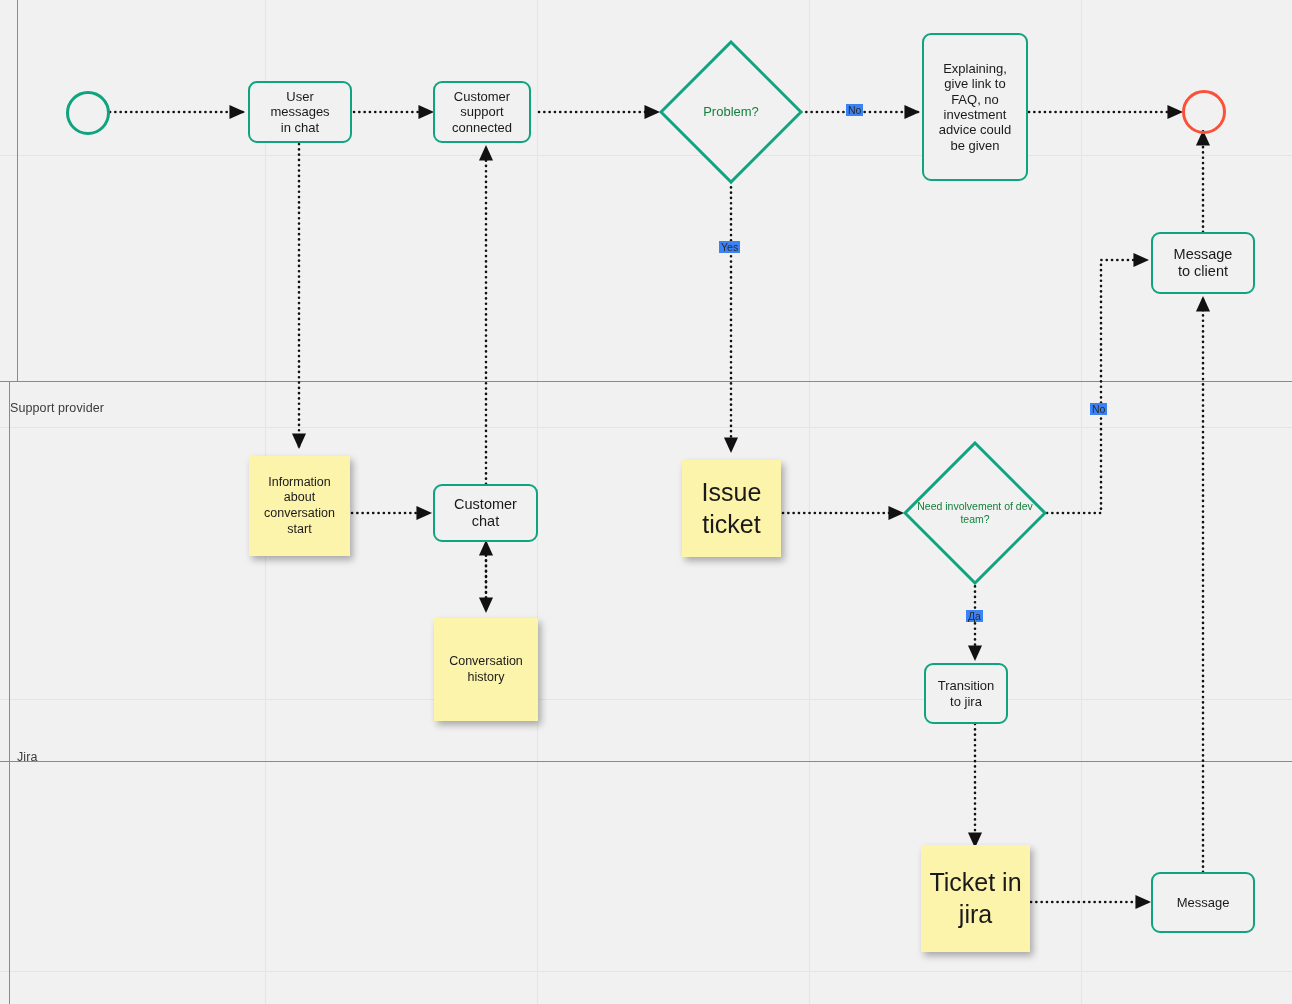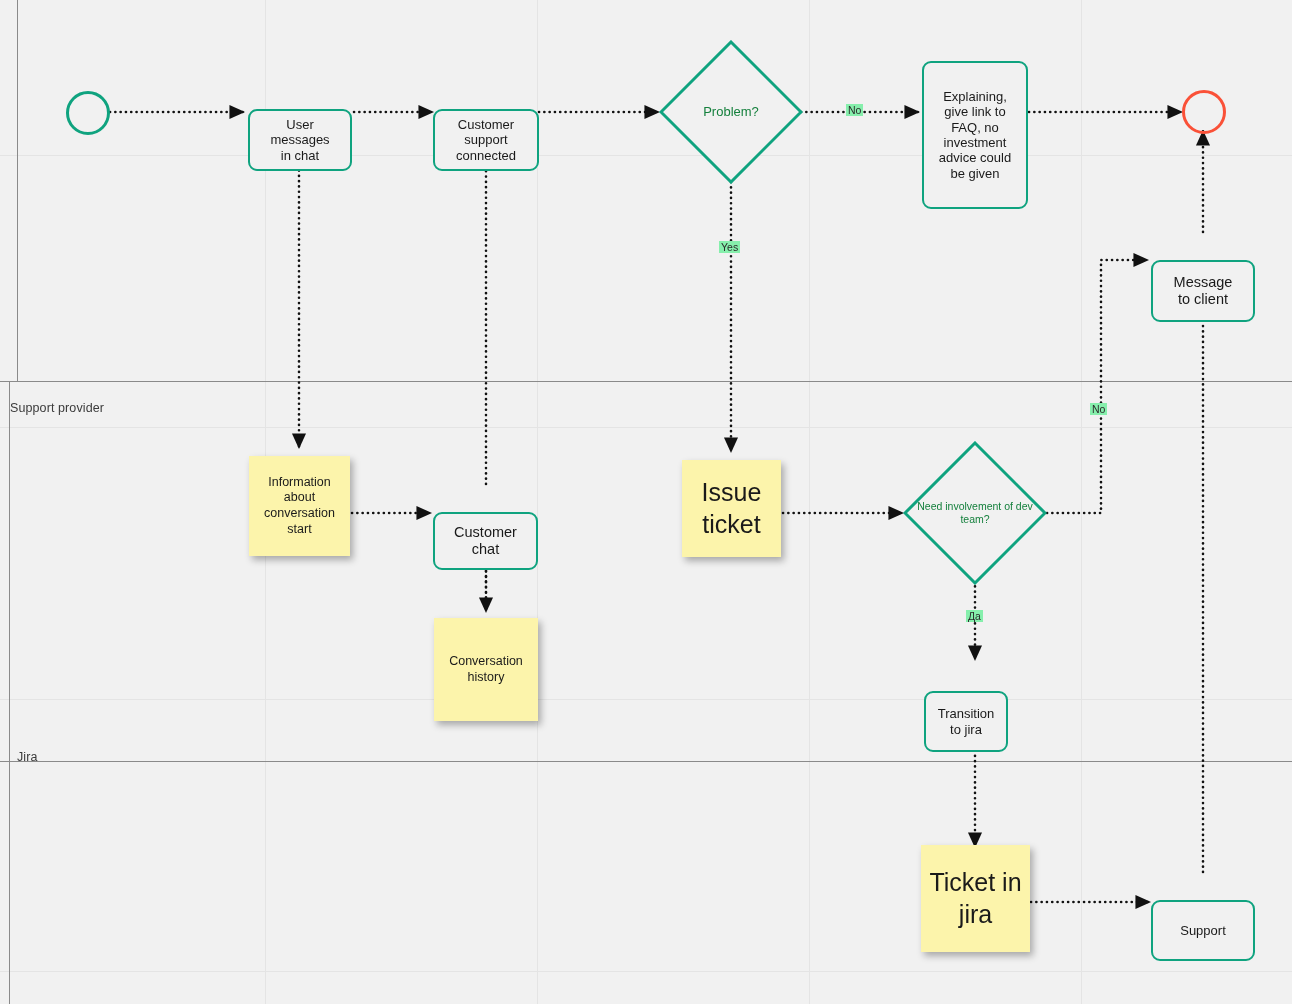--- a/index.html
+++ b/index.html
@@ -55,21 +55,20 @@
     border: 2.6px solid #0fa37f;
     border-radius: 9px;
     background: #f1f1f1;
     display: flex;
     align-items: center;
     justify-content: center;
     text-align: center;
     color: #1a1a1a;
     line-height: 1.18;
     padding: 2px 14px;
-    margin-top: 28px;
   }
   .node.sm  { font-size: 13px; }
   .node.md  { font-size: 14.5px; }
 
   
   .circle {
     position: absolute;
     box-sizing: border-box;
     border-radius: 50%;
     background: transparent;
@@ -110,21 +109,21 @@
     padding: 2px 5px;
   }
   .sticky.n  { font-size: 12.5px; }
   .sticky.lg { font-size: 25px; }
 
   
   .edge-label {
     position: absolute;
     font-size: 10.5px;
     color: #2a2a2a;
-    background: #86efac;
+    background: #3b82f6;
     padding: 0 2px;
     white-space: nowrap;
   }
 
   
   #edges {
     position: absolute;
     left: 0; top: 0;
     width: 1292px;
     height: 1004px;
@@ -205,21 +204,21 @@
   <div class="edge-label" style="left:719px; top:241px;">Yes</div>
   <div class="edge-label" style="left:966px; top:610px;text-align:center;">Да</div>
   <div class="edge-label" style="left:1090px; top:403px;">No</div>
 
   <div class="circle start" style="left:66px; top:91px; width:44px; height:44px;"></div>
 
   <div class="circle end" style="left:1182px; top:90px; width:44px; height:44px;"></div>
 
   <div class="node sm" style="left:248px; top:81px; width:104px; height:62px;">User messages in chat</div>
 
-  <div class="node sm" style="left:433px; top:81px; width:106px; height:62px;">Customer support connected</div>
+  <div class="node sm" style="left:433px; top:81px; width:98px; height:62px;">Customer support connected</div>
 
   <div class="diamond-wrap" style="left:659px; top:40px; width:144px; height:144px;">
     <svg width="144" height="144" viewBox="0 0 144 144" xmlns="http://www.w3.org/2000/svg">
       <polygon points="72,2 142,72 72,142 2,72" fill="#f1f1f1" stroke="#0fa37f" stroke-width="3"></polygon>
     </svg>
     <div class="diamond-label big">Problem?</div>
   </div>
 
   <div class="node sm" style="left:922px; top:33px; width:106px; height:148px;">Explaining, give link to FAQ, no investment advice could be given</div>
 
@@ -237,15 +236,15 @@
     <svg width="144" height="144" viewBox="0 0 144 144" xmlns="http://www.w3.org/2000/svg">
       <polygon points="72,2 142,72 72,142 2,72" fill="#f1f1f1" stroke="#0fa37f" stroke-width="3"></polygon>
     </svg>
     <div class="diamond-label small">Need involvement of dev team?</div>
   </div>
 
   <div class="node sm" style="left:924px; top:663px; width:84px; height:61px;">Transition to jira</div>
 
   <div class="sticky lg" style="left:921px; top:845px; width:109px; height:107px;">Ticket in jira</div>
 
-  <div class="node sm" style="left:1151px; top:872px; width:104px; height:61px;">Support</div>
+  <div class="node sm" style="left:1151px; top:872px; width:104px; height:61px;">Message</div>
 
 </div>
 
 </body></html>

